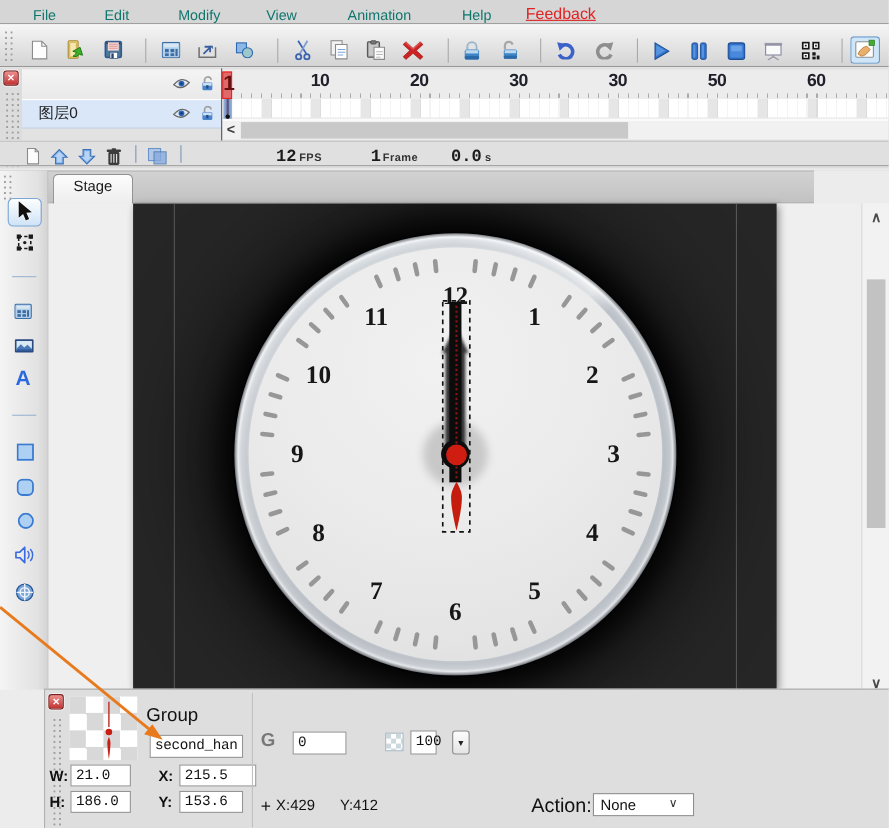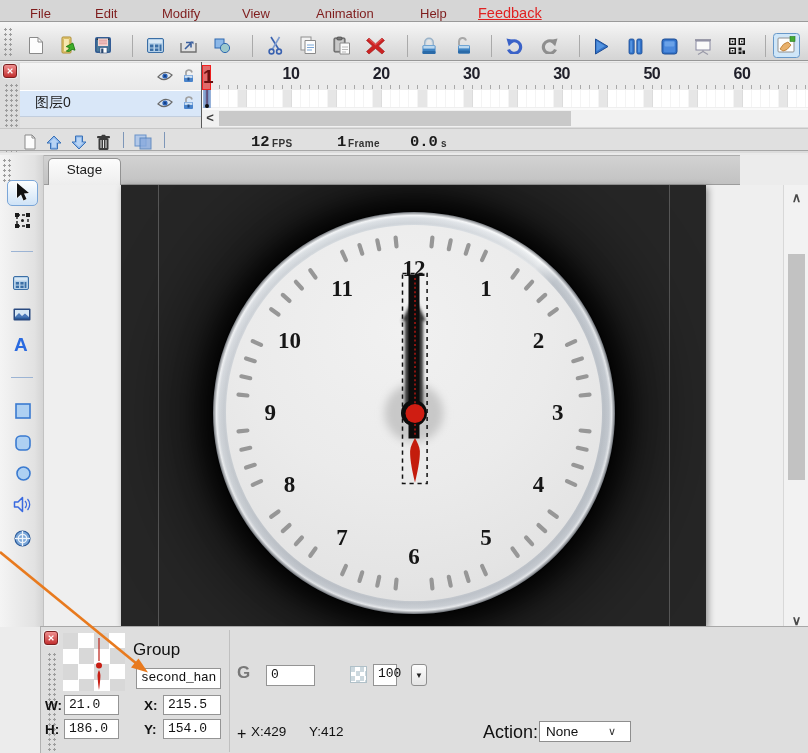--- a/index.html
+++ b/index.html
@@ -1,19 +1,19 @@
 <!DOCTYPE html>
 <html><head><meta charset="utf-8"><style>
 *{margin:0;padding:0;box-sizing:border-box}
 html,body{width:808px;height:753px;overflow:hidden}
 body{font-family:"Liberation Sans",sans-serif;background:#ececec;position:relative}
 .abs{position:absolute}
 
 #menubar{left:0;top:0;width:808px;height:22px;background:#d6d6d6;border-bottom:1px solid #9a9a9a}
-#menubar span{position:absolute;top:5.5px;font-size:13px;color:#7f1d1d}
+#menubar span{position:absolute;top:5.5px;font-size:13px;color:#0f766e}
 
 #toolbar{left:0;top:22px;width:808px;height:39px;background:linear-gradient(#f6f6f6,#e8e8e8 40%,#d4d4d4);border-bottom:1px solid #979797}
 .tsep{position:absolute;top:13px;width:1px;height:22px;background:#aaa}
 .grip{background-image:radial-gradient(circle,#9c9c9c 1px,rgba(0,0,0,0) 1.3px);background-size:5px 5px;background-position:1px 1px}
 
 #timeline{left:0;top:62px;width:808px;height:93px;background:#dcdcdc;overflow:hidden}
 #tl-hdr{left:20px;top:1px;width:182px;height:27px;background:linear-gradient(#f4f4f4,#e9e9e9)}
 #tl-layer{left:20px;top:28px;width:182px;height:27px;background:#d9e7f8;border-top:1px solid #fff;border-bottom:1px solid #c2cede}
 #tl-name{left:35px;top:31.5px;font-size:14px;color:#222}
 #ruler{left:202px;top:1px;width:606px;height:27px;background:#ececec}
@@ -480,25 +480,25 @@
   <line x1="36" y1="5" x2="36" y2="28" stroke="#c03028" stroke-width="1.3"></line>
   <circle cx="36" cy="32.5" r="3" fill="#c81e14"></circle>
   <path d="M36,37 C34.6,40 34.4,42 34.6,44 C34.9,49 35.5,54 36,57 C36.5,54 37.1,49 37.4,44 C37.6,42 37.4,40 36,37 Z" fill="#c81e14"></path>
   </svg>
 </div>
 <div class="lbl" style="left:92px;top:13px;font-size:17px">Group</div>
 <div class="fld" style="left:95px;top:41px;width:85px;height:21px;font-size:13px;letter-spacing:-0.3px">second_han</div>
 <div class="lbl" style="left:4px;top:71px;font-weight:bold">W:</div>
 <div class="fld" style="left:23px;top:68px;width:55px;height:20px">21.0</div>
 <div class="lbl" style="left:103px;top:71px;font-weight:bold">X:</div>
-<div class="fld" style="left:122px;top:68px;width:58px;height:20px">215.5</div>
+<div class="fld" style="left:122px;top:68px;width:70px;height:20px">215.5</div>
 <div class="lbl" style="left:4px;top:95px;font-weight:bold">H:</div>
 <div class="fld" style="left:23px;top:92px;width:55px;height:20px">186.0</div>
 <div class="lbl" style="left:103px;top:95px;font-weight:bold">Y:</div>
-<div class="fld" style="left:122px;top:92px;width:58px;height:20px">154.0</div>
+<div class="fld" style="left:122px;top:92px;width:58px;height:20px">153.6</div>
 <div class="abs" style="left:188px;top:3px;width:1px;height:122px;background:#c0c0c0"></div>
 <div class="abs" style="left:196px;top:36px;font-size:17px;font-weight:bold;color:#787878">G</div>
 <div class="fld" style="left:225px;top:38px;width:49px;height:21px">0</div>
 <div class="abs" style="left:309px;top:39px;width:17px;height:17px;background:repeating-conic-gradient(#fff 0 25%,#ccd8de 0 50%) 0 0/9px 9px;border:1px solid #b0c0c8"></div>
 <div class="fld" style="left:332px;top:37px;width:24px;height:22px">100</div>
 <div class="abs" style="left:370px;top:37px;width:16px;height:22px;background:linear-gradient(#fdfdfd,#e4e4e4);border:1px solid #8e8e8e;border-radius:3px;text-align:center;font-size:8px;color:#222;line-height:22px">▼</div>
 <div class="lbl" style="left:196px;top:98px;font-size:16px">+</div>
 <div class="lbl" style="left:210px;top:97px">X:429</div>
 <div class="lbl" style="left:268px;top:97px">Y:412</div>
 <div class="lbl" style="left:442px;top:95px;font-size:18px">Action:</div>

